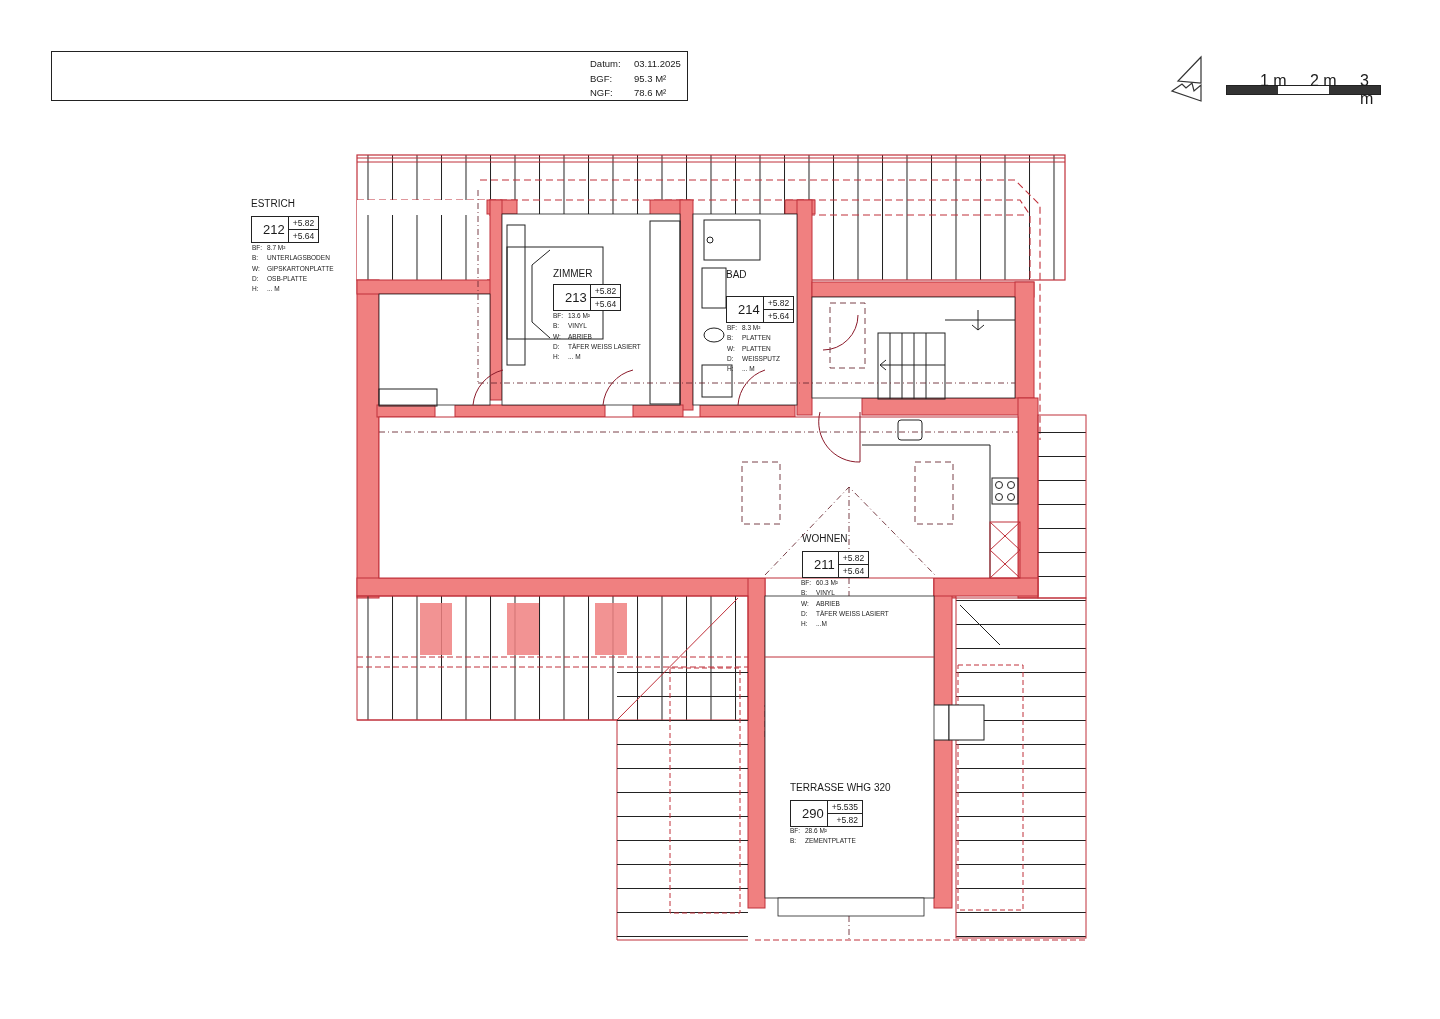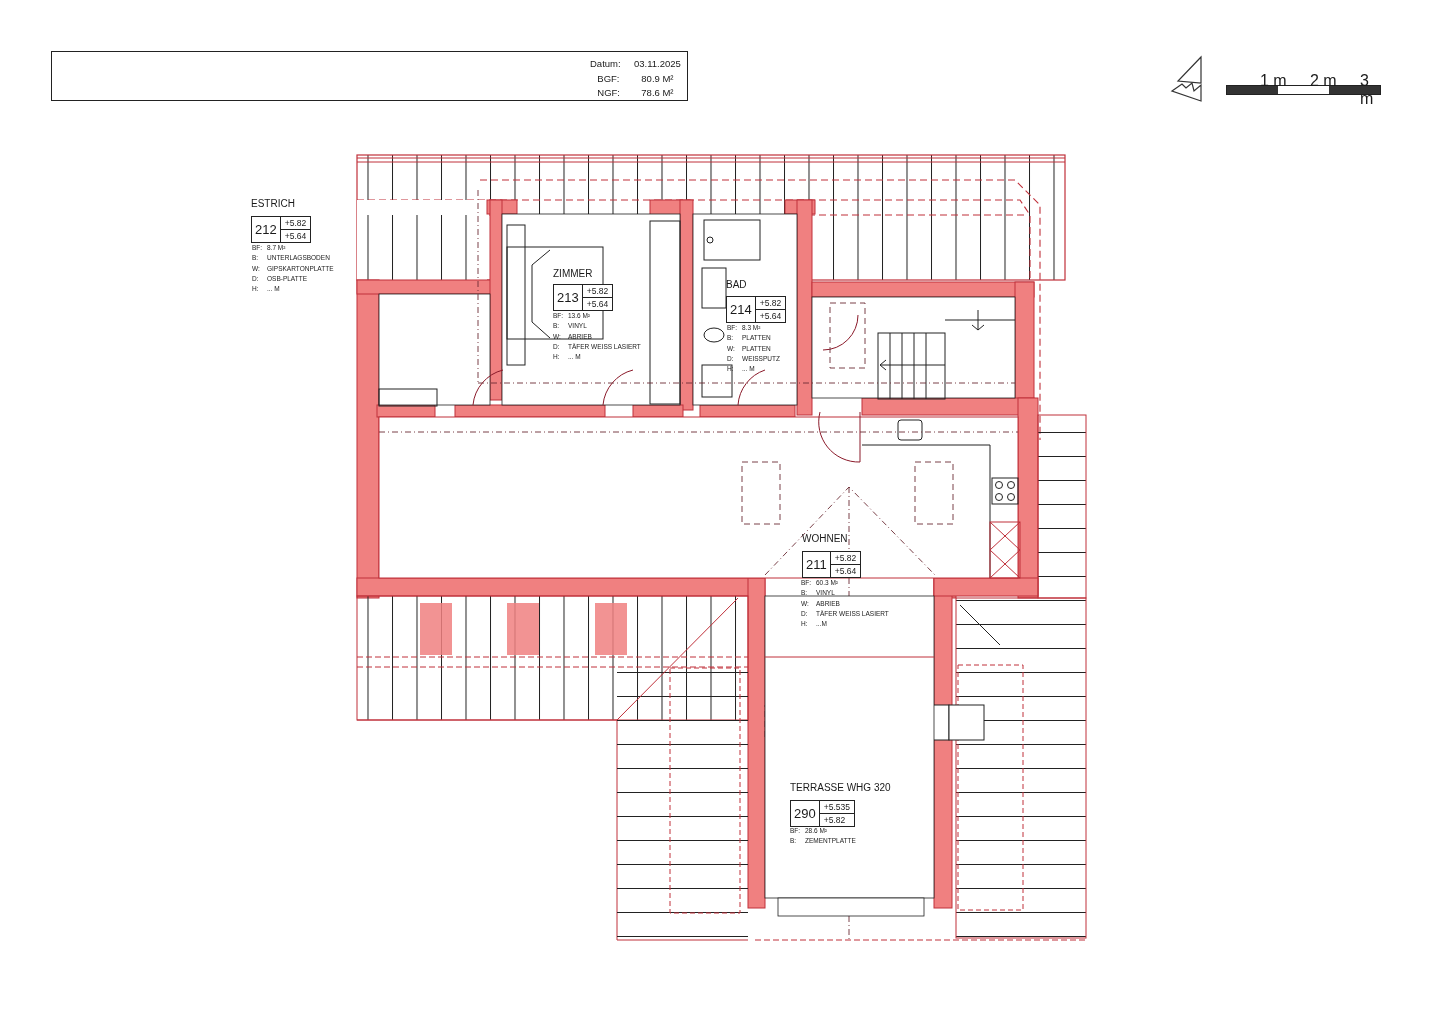--- a/index.html
+++ b/index.html
@@ -1,50 +1,50 @@
 <!DOCTYPE html>
 <html><head>
 <meta charset="utf-8">
 <style>
   html, body { margin:0; padding:0; background:#ffffff; }
   body { width:1440px; height:1019px; position:relative; overflow:hidden; font-family:"Liberation Sans", sans-serif; color:#1a1a1a; }
   .titlebox { position:absolute; left:51px; top:51px; width:637px; height:50px; border:1.5px solid #222; box-sizing:border-box; }
   .titlebox .title { position:absolute; left:8px; top:15px; font-size:17px; font-weight:bold; letter-spacing:0.1px; }
   .meta { position:absolute; left:538px; top:5px; font-size:9.5px; line-height:14.5px; }
-  .meta .row { display:flex;justify-content:center; }
+  .meta .row { display:flex; }
   .meta .k { width:44px; }
   .north { position:absolute; left:1168px; top:55px; }
   .scale { position:absolute; left:1226px; top:72px; width:155px; }
   .scale .labels { position:relative; height:13px; font-size:16px; }
   .scale .labels span { position:absolute; top:0; }
   .scale .bar { display:flex; height:10px; border:1px solid #222; box-sizing:border-box; }
   .scale .bar div { flex:1; }
   .plan { position:absolute; left:0; top:0; }
   .room-label { position:absolute; font-size:10px; }
   .room-box { position:absolute; display:flex; border:1px solid #222; background:#fff; }
-  .room-box .num { font-size:13px; padding:0 3px; display:flex; align-items:center; border-right:1px solid #222; }
+  .room-box .num { font-size:13px; padding:0 3px; display:flex; align-items:center; border-right:1px solid #222;margin-left:8px; }
   .room-box .lv { display:flex; flex-direction:column; }
-  .room-box .lv span { font-size:8.5px; padding:1px 4px; line-height:10px; }
+  .room-box .lv span { font-size:8.5px; padding:1px 4px; line-height:10px;text-align:right; }
   .room-box .lv span:first-child { border-bottom:1px solid #222; }
   .room-info { position:absolute; font-size:6.5px; line-height:10.3px; }
   .room-info .r { display:flex; }
   .room-info .k { width:15px; }
 </style>
 </head>
 <body>
 
 <div class="titlebox">
   <div class="meta">
     <div class="row">
         <span class="k">Datum:</span>
         <span>03.11.2025</span>
       </div>
     <div class="row">
         <span class="k">BGF:</span>
-        <span>80.9 M²</span>
+        <span>95.3 M²</span>
       </div>
     <div class="row">
         <span class="k">NGF:</span>
         <span>78.6 M²</span>
       </div>
   </div>
 </div>
 
 <svg class="north" width="40" height="50" viewBox="0 0 40 50">
   <path d="M33 2 L10 26 L33 28 Z" fill="none" stroke="#333" stroke-width="1.2"></path>
@@ -259,21 +259,21 @@
   <div class="r">
       <span class="k">D:</span>
       <span>TÄFER WEISS LASIERT</span>
     </div>
   <div class="r">
       <span class="k">H:</span>
       <span>... M</span>
     </div>
 </div>
 
-<div class="room-label" style="left:726px;top:279px">BAD</div>
+<div class="room-label" style="left:726px;top:269px">BAD</div>
 <div class="room-box" style="left:726px;top:296px">
   <span class="num">214</span>
   <span class="lv">
       <span>+5.82</span>
       <span>+5.64</span>
     </span>
 </div>
 <div class="room-info" style="left:727px;top:323px">
   <div class="r">
       <span class="k">BF:</span>

